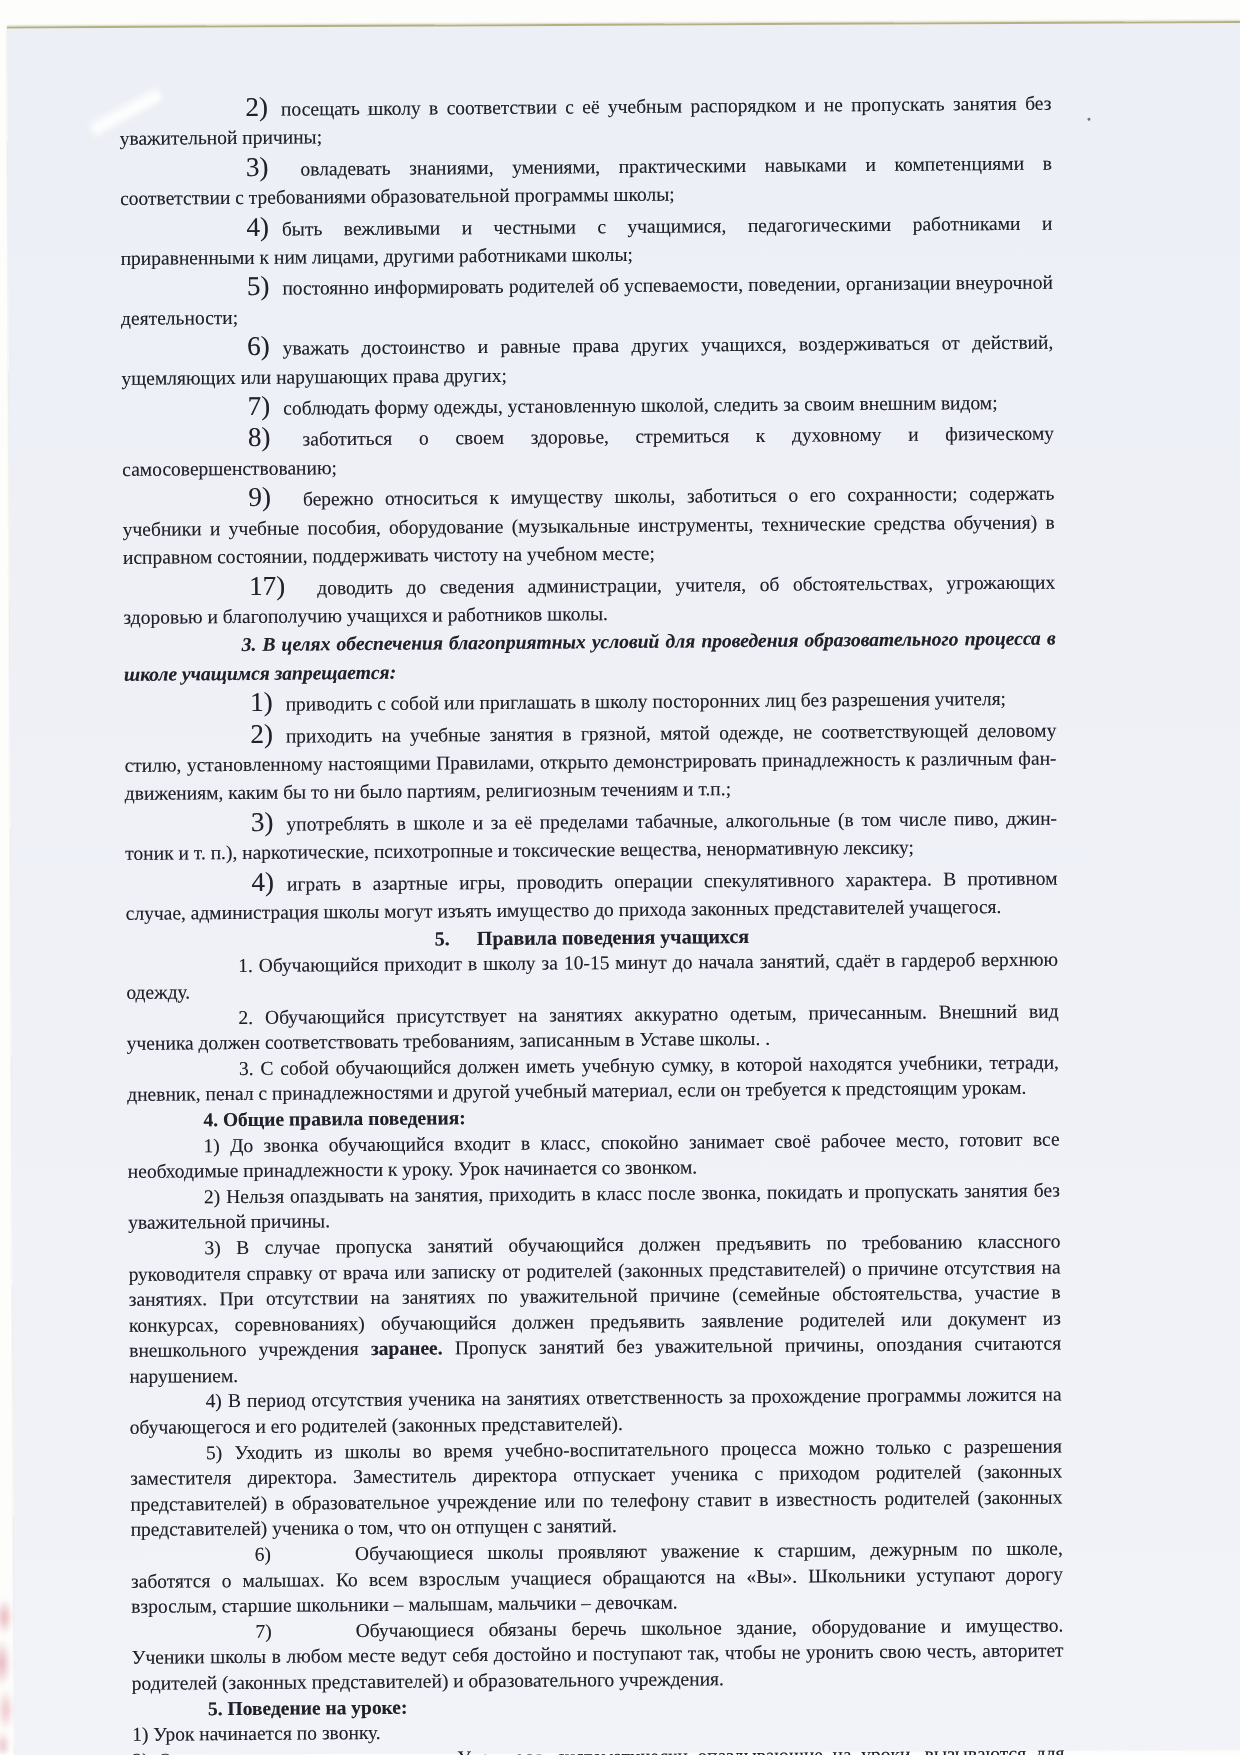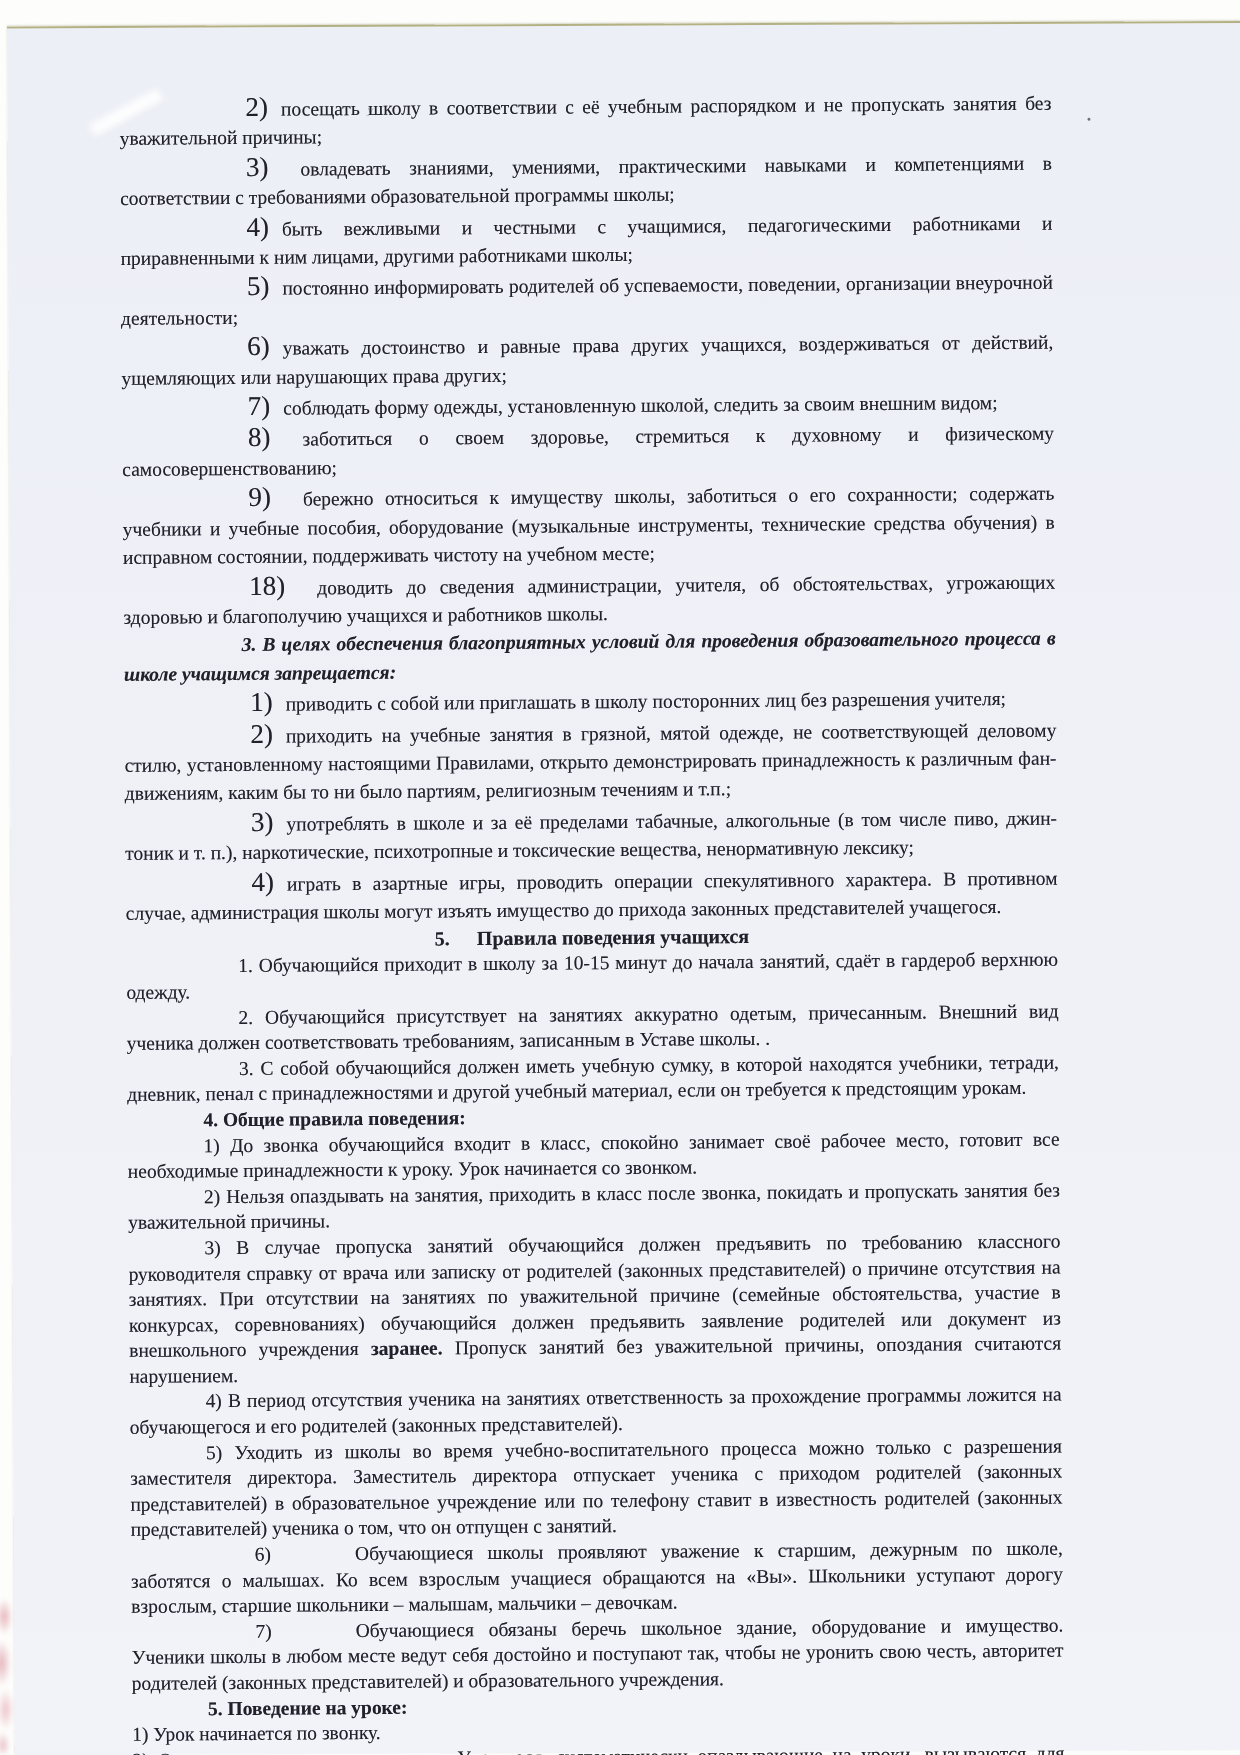--- a/index.html
+++ b/index.html
@@ -94,21 +94,21 @@
   <div class="dot-top-right"></div>
   <main class="sheet-content">
       <p class="item-big"><span class="num">2)</span><span>посещать школу в соответствии с её учебным распорядком и не пропускать занятия без уважительной причины;</span></p>
       <p class="item-big gap-wide"><span class="num">3)</span><span>овладевать знаниями, умениями, практическими навыками и компетенциями в соответствии с требованиями образовательной программы школы;</span></p>
       <p class="item-big"><span class="num">4)</span><span>быть вежливыми и честными с учащимися, педагогическими работниками и приравненными к ним лицами, другими работниками школы;</span></p>
       <p class="item-big"><span class="num">5)</span><span>постоянно информировать родителей об успеваемости, поведении, организации внеурочной деятельности;</span></p>
       <p class="item-big"><span class="num">6)</span><span>уважать достоинство и равные права других учащихся, воздерживаться от действий, ущемляющих или нарушающих права других;</span></p>
       <p class="item-big"><span class="num">7)</span><span>соблюдать форму одежды, установленную школой, следить за своим внешним видом;</span></p>
       <p class="item-big gap-wide"><span class="num">8)</span><span>заботиться о своем здоровье, стремиться к духовному и физическому самосовершенствованию;</span></p>
       <p class="item-big gap-wide"><span class="num">9)</span><span>бережно относиться к имуществу школы, заботиться о его сохранности; содержать учебники и учебные пособия, оборудование (музыкальные инструменты, технические средства обучения) в исправном состоянии, поддерживать чистоту на учебном месте;</span></p>
-      <p class="item-big gap-wide"><span class="num">18)</span><span>доводить до сведения администрации, учителя, об обстоятельствах, угрожающих здоровью и благополучию учащихся и работников школы.</span></p>
+      <p class="item-big gap-wide"><span class="num">17)</span><span>доводить до сведения администрации, учителя, об обстоятельствах, угрожающих здоровью и благополучию учащихся и работников школы.</span></p>
       <p class="heading-bold-italic"><span>3. В целях обеспечения благоприятных условий для проведения образовательного процесса в школе учащимся запрещается:</span></p>
       <p class="item-big"><span class="num">1)</span><span>приводить с собой или приглашать в школу посторонних лиц без разрешения учителя;</span></p>
       <p class="item-big"><span class="num">2)</span><span>приходить на учебные занятия в грязной, мятой одежде, не соответствующей деловому стилю, установленному настоящими Правилами, открыто демонстрировать принадлежность к различным фан-движениям, каким бы то ни было партиям, религиозным течениям и т.п.;</span></p>
       <p class="item-big"><span class="num">3)</span><span>употреблять в  школе и за её пределами табачные, алкогольные (в том числе пиво, джин-тоник и т. п.), наркотические, психотропные и токсические вещества, ненормативную лексику;</span></p>
       <p class="item-big"><span class="num">4)</span><span>играть в азартные игры, проводить операции спекулятивного характера. В противном случае, администрация школы могут изъять имущество до прихода законных представителей учащегося.</span></p>
       <p class="heading-center"><span class="num">5.</span><span>Правила поведения учащихся</span></p>
       <p class="para-num"><span>1. Обучающийся приходит в школу за 10-15 минут до начала занятий, сдаёт в гардероб  верхнюю одежду.</span></p>
       <p class="para-num"><span>2. Обучающийся присутствует на занятиях аккуратно одетым, причесанным. Внешний вид ученика должен соответствовать  требованиям, записанным в Уставе школы. .</span></p>
       <p class="para-num"><span>3. С собой обучающийся должен иметь учебную сумку, в которой находятся учебники, тетради, дневник, пенал с принадлежностями и другой учебный материал, если он требуется  к предстоящим урокам.</span></p>
       <p class="subheading-bold"><span>4. Общие правила поведения:</span></p>

